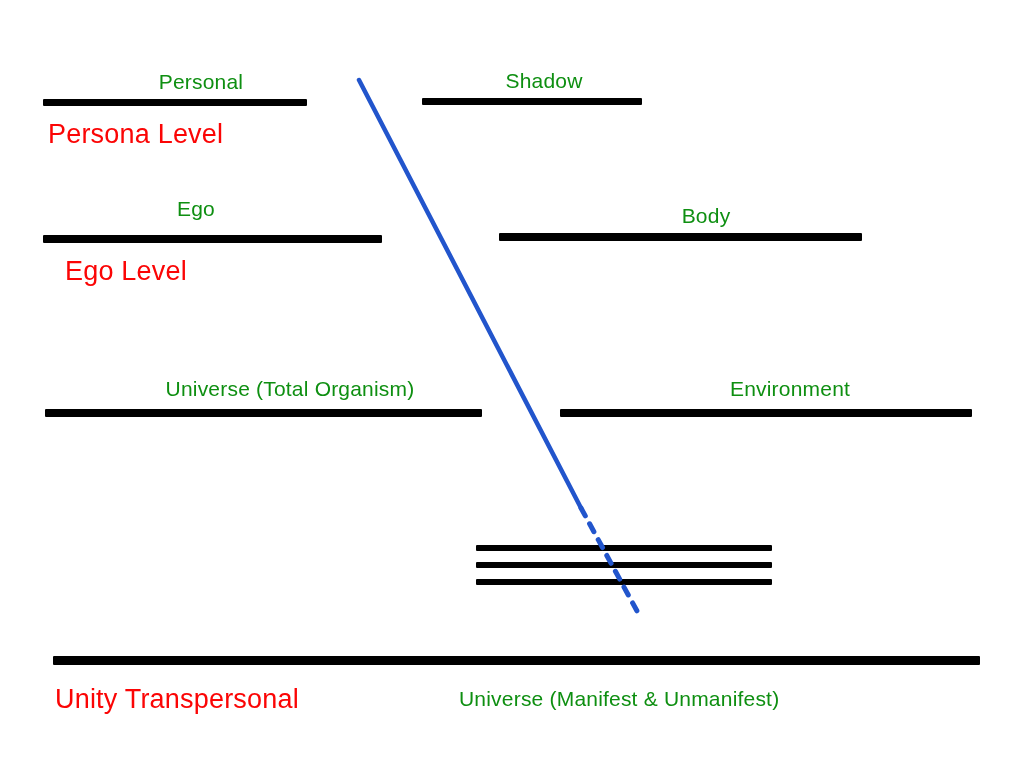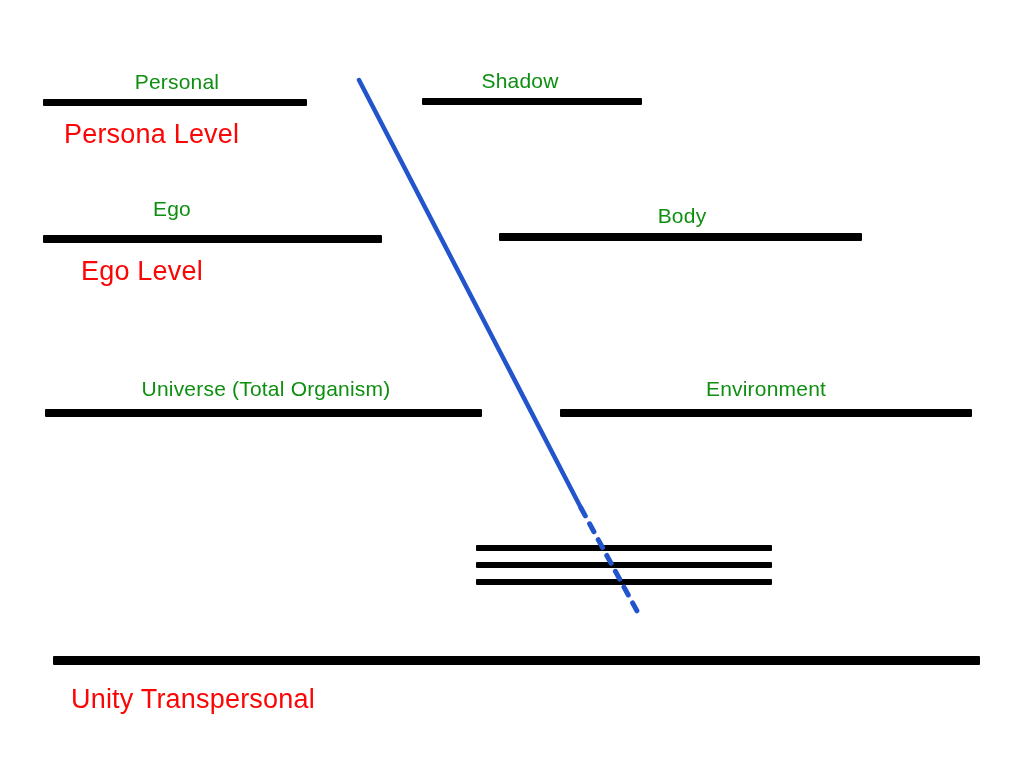--- a/index.html
+++ b/index.html
@@ -22,25 +22,25 @@
   }
   .lbl {
     position: absolute;
     white-space: nowrap;
     line-height: 1;
     letter-spacing: 0.2px;
   }
   .green {
     color: #0e8f11;
     font-size: 21px;
+    margin-left: 24px;
   }
   .red {
     color: #fb0505;
     font-size: 27px;
-    margin-left: 16px;
   }
   .center {
     transform: translateX(-50%);
   }
   .overlay {
     position: absolute;
     left: 0;
     top: 0;
     pointer-events: none;
   }
@@ -66,19 +66,20 @@
   <div class="lbl green center" style="left:766px; top:378px">Environment</div>
   <div class="bar" style="left:45px;  top:409px; width:437px; height:8px"></div>
   <div class="bar" style="left:560px; top:409px; width:412px; height:8px"></div>
 
   <div class="bar" style="left:476px; top:545px; width:296px; height:6px"></div>
   <div class="bar" style="left:476px; top:562px; width:296px; height:6px"></div>
   <div class="bar" style="left:476px; top:579px; width:296px; height:6px"></div>
 
   <div class="bar" style="left:53px; top:656px; width:927px; height:9px"></div>
   <div class="lbl red" style="left:55px; top:686px">Unity Transpersonal</div>
+  <div class="lbl green" style="left:435px; top:688px">Universe (Manifest &amp; Unmanifest)</div>
 
   <svg class="overlay" width="1024" height="768" viewBox="0 0 1024 768">
     <path d="M359 80 L581 508" stroke="#2255cc" stroke-width="4.5" fill="none" stroke-linecap="round"></path>
     <path d="M581 508 L637 611" stroke="#2255cc" stroke-width="5" fill="none" stroke-linecap="round" stroke-dasharray="9 9"></path>
   </svg>
 
 </div>
 
 </body></html>

